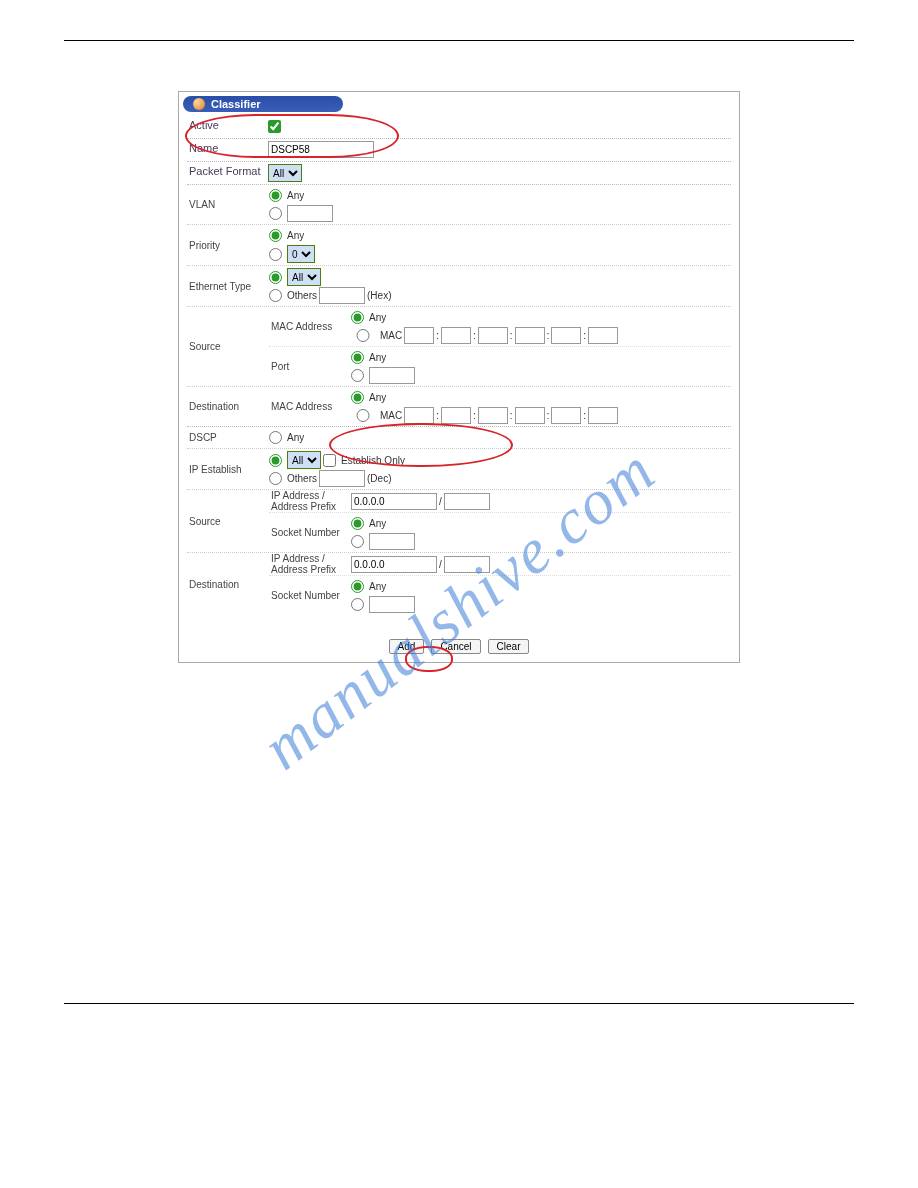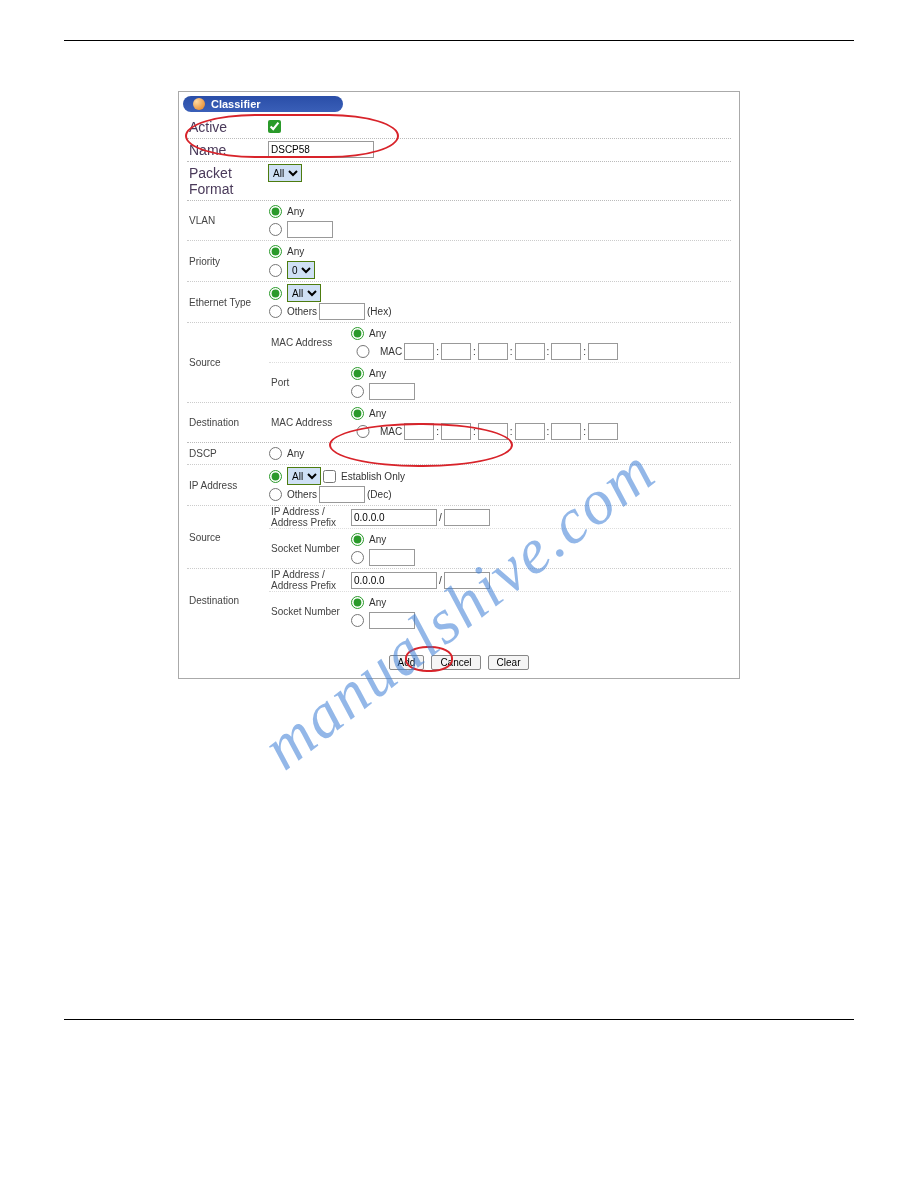--- a/index.html
+++ b/index.html
@@ -4,21 +4,21 @@
 <style>
 body { margin:0; padding:40px 60px; font-family: Arial, sans-serif; background:#fff; color:#333; font-size:11px; }
 .page { width:790px; margin:0 auto; }
 .top-rule { border-top:1.5px solid #000; margin-bottom:50px; }
 .figure { border:1px solid #aaa; margin:0 auto; background:#fff; position:relative; width:560px; }
 .titlebar { background:linear-gradient(#2a4ea8,#3a5fb8); color:#fff; font-weight:bold; font-size:11px; padding:2px 0 2px 10px; border-radius:10px; width:150px; display:flex; align-items:center; margin:4px 0 0 4px;}
 .titlebar .dot{ width:12px; height:12px; background:radial-gradient(circle at 30% 30%,#ffd9a0,#e07c1a); border-radius:50%; margin-right:6px;}
 .content { padding:4px 8px 10px 8px; }
 .row { display:flex; border-bottom:1px dotted #bbb; min-height:22px; align-items:flex-start; }
 .row:last-child{ border-bottom:none; }
-.lbl-col { width:75px; color:#4a3a5a; padding:3px 2px; font-size:14px; align-self:stretch; }
+.lbl-col { width:75px; color:#4a3a5a; padding:3px 2px; font-size:11px; align-self:stretch; }
 .sect-col { background:#f3eef4; color:#5a4a6a; font-size:10px; display:flex; align-items:center; justify-content:flex-start; padding-left:4px; align-self:stretch; }
 .val-col { flex:1; padding:2px 2px; }
 input[type=text]{ border:1px solid #999; height:15px; font-size:10px; padding:0 2px;}
 select{ border:1px solid #4d7c0f; background:#cfe0f5; font-size:10px; height:18px;}
 input[type=checkbox],input[type=radio]{ accent-color:#2a9a2a; margin:2px 3px 2px 0; vertical-align:middle;}
 .subrow{ display:flex; align-items:center; min-height:20px; border-bottom:1px dotted #ccc; font-size:10px;}
 .subrow:last-child{border-bottom:none;}
 .sublbl{ width:80px; padding-left:2px; color:#444;}
 .sublbl2{ width:80px; padding-left:2px; color:#444;}
 .opts{ flex:1; display:flex; flex-direction:column; gap:1px; padding:2px 0; }
@@ -164,21 +164,21 @@
             <div class="sublbl">DSCP</div>
             <div class="opts">
               <div class="optline">
                   <input type="radio" style="">
                   <span>Any</span>
                 </div>
             </div>
           </div>
 
           <div class="subrow">
-            <div class="sublbl">IP Address</div>
+            <div class="sublbl">IP Establish</div>
             <div class="opts">
               <div class="optline">
                   <input type="radio" checked="" style="">
                   <select><option>All</option></select> 
                   <input type="checkbox" style="">
                   <span>Establish Only</span>
                 </div>
               <div class="optline">
                   <input type="radio" style="">
                   <span>Others</span> 

